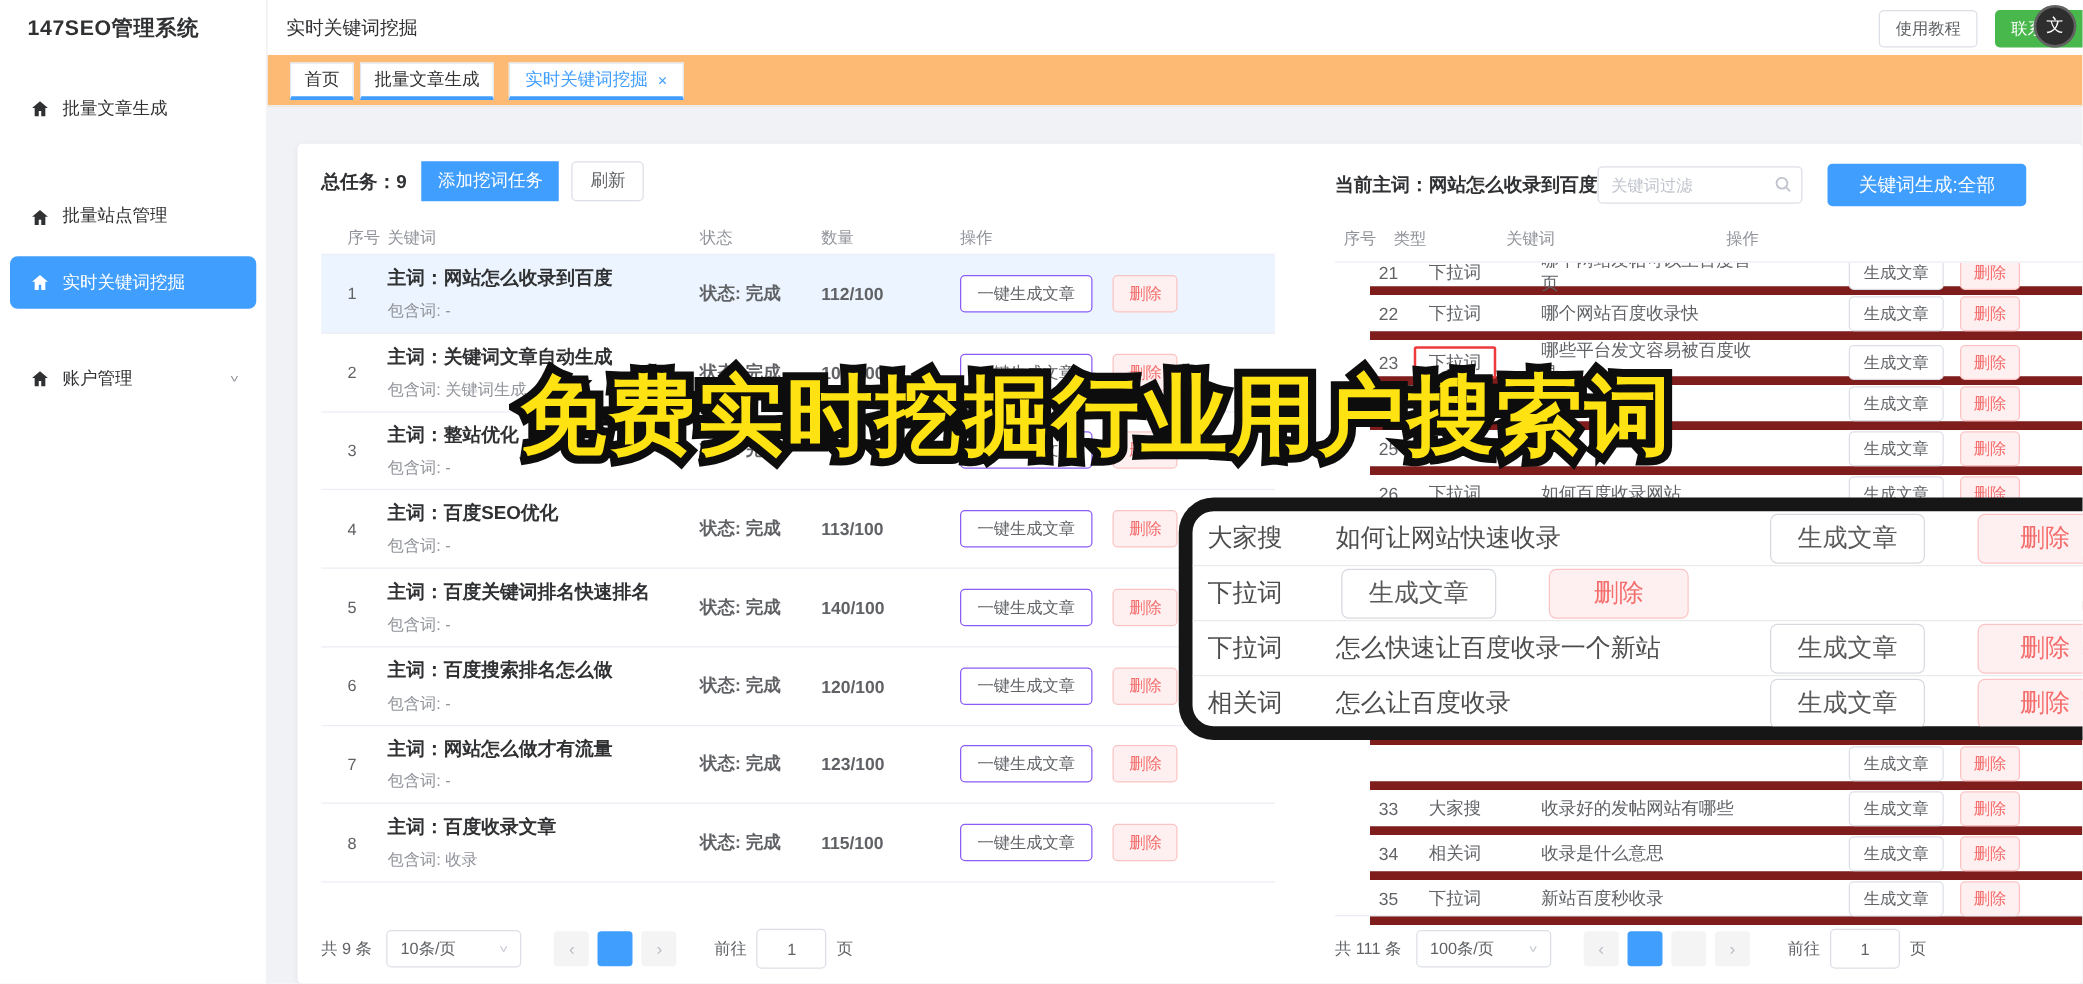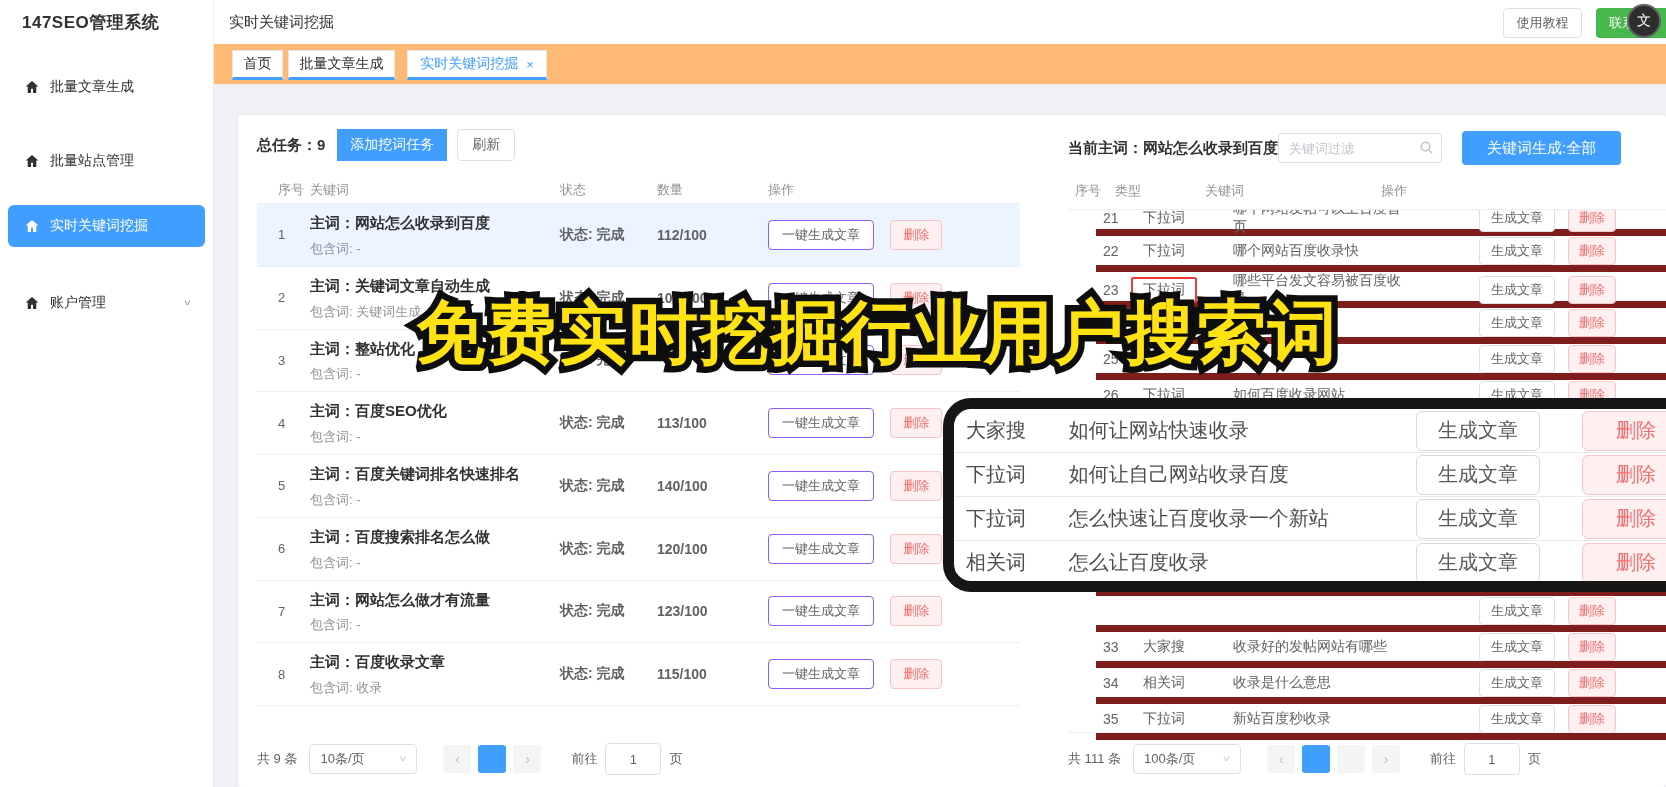--- a/index.html
+++ b/index.html
@@ -100,21 +100,21 @@
 
   <div class="side-item" style="top: 66px;">
         <span class="ic">
           <svg viewBox="0 0 24 24" fill="currentColor">
             <path d="M12 3l9.5 8.2h-3.1V21h-4.9v-6.2h-3v6.2H5.6v-9.8H2.5z"></path>
           </svg>
         </span>
         <span>批量文章生成</span>
         <span class="chev"></span>
       </div>
-      <div class="side-item" style="top: 140px;">
+      <div class="side-item" style="top: 140px; align-items: flex-end;">
         <span class="ic">
           <svg viewBox="0 0 24 24" fill="currentColor">
             <path d="M12 3l9.5 8.2h-3.1V21h-4.9v-6.2h-3v6.2H5.6v-9.8H2.5z"></path>
           </svg>
         </span>
         <span>批量站点管理</span>
         <span class="chev"></span>
       </div>
       <div class="side-item active" style="top: 205px;">
         <span class="ic">
@@ -496,21 +496,20 @@
   <div>
 
   <div class="mag-row">
         <span class="mag-type">大家搜</span>
         <span class="mag-kw">如何让网站快速收录</span>
         <button class="mag-gen">生成文章</button>
         <button class="mag-del">删除</button>
       </div>
       <div class="mag-row">
         <span class="mag-type">下拉词</span>
-        <span class="mag-kw">如何让自己网站收录百度</span>
         <button class="mag-gen">生成文章</button>
         <button class="mag-del">删除</button>
       </div>
       <div class="mag-row">
         <span class="mag-type">下拉词</span>
         <span class="mag-kw">怎么快速让百度收录一个新站</span>
         <button class="mag-gen">生成文章</button>
         <button class="mag-del">删除</button>
       </div>
       <div class="mag-row">

